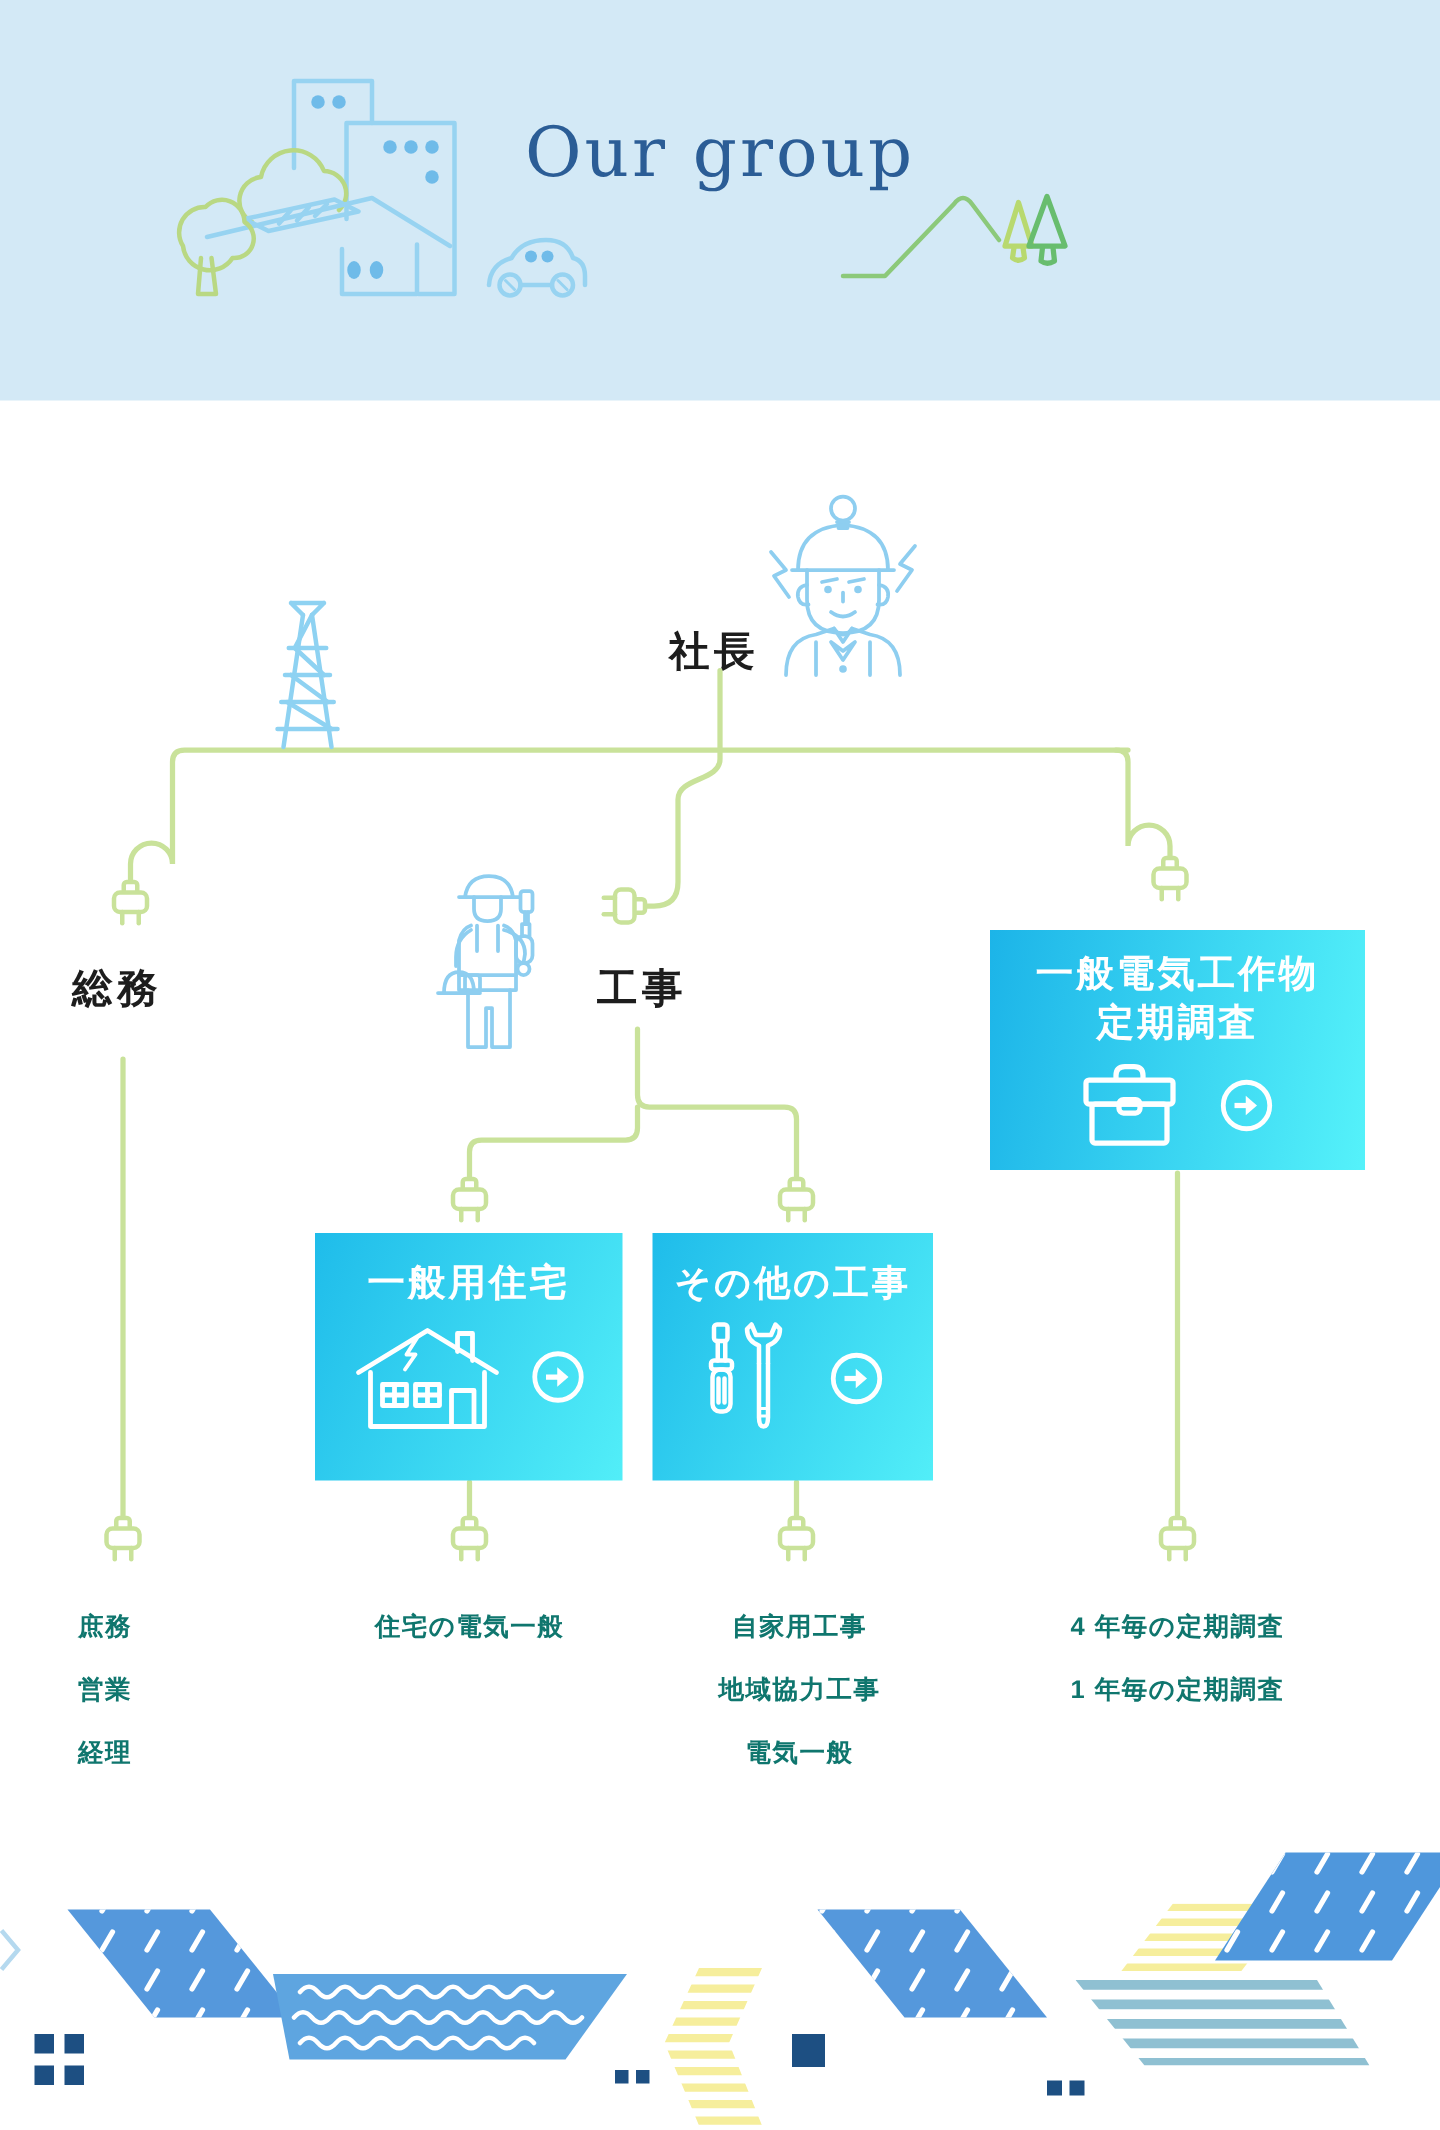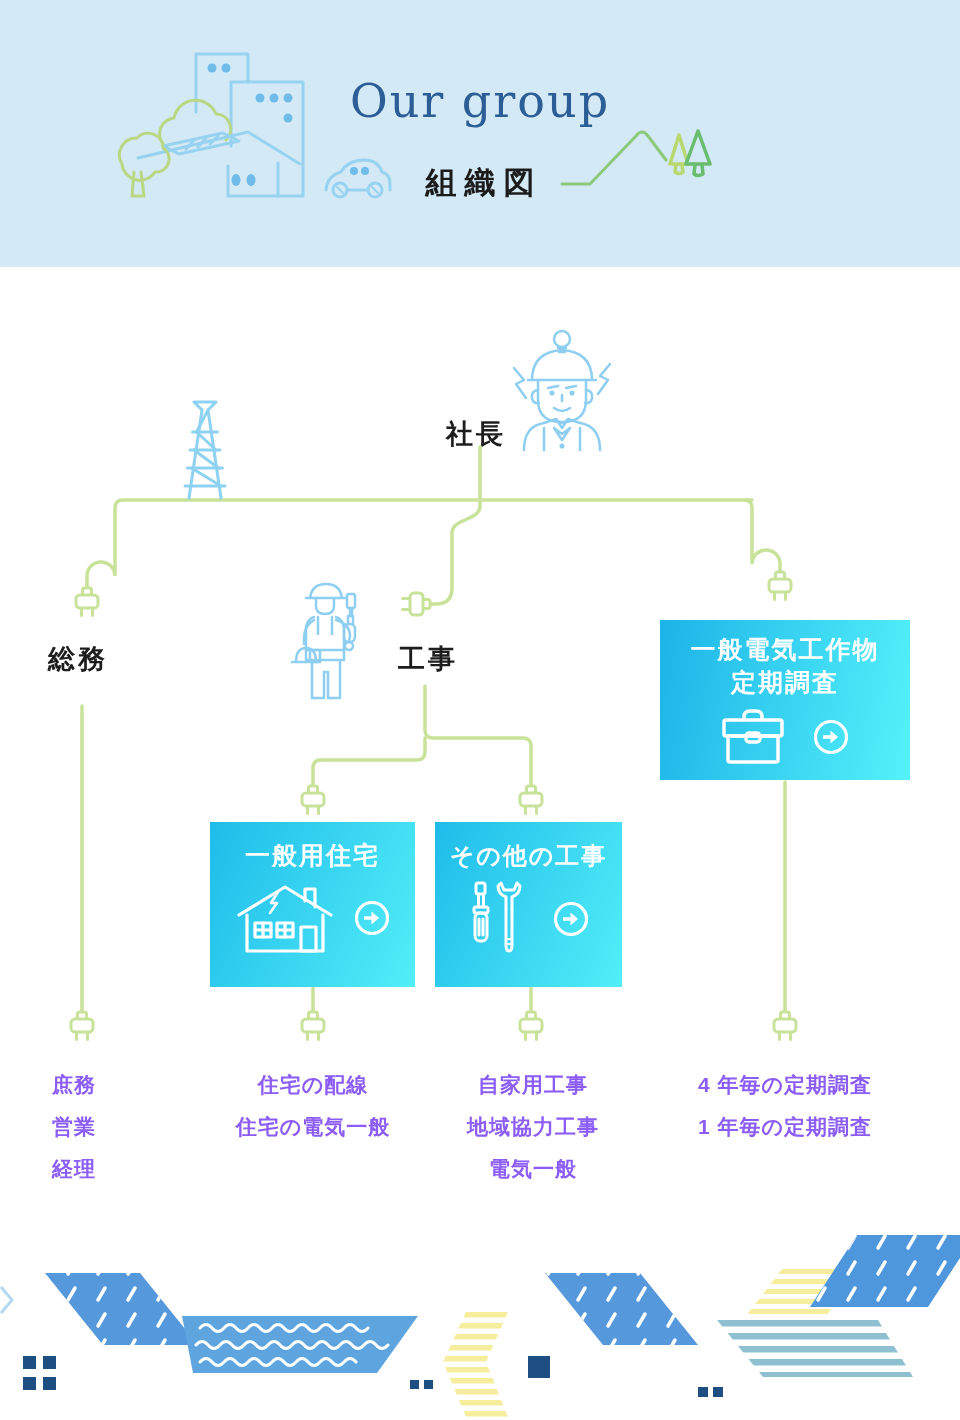--- a/index.html
+++ b/index.html
@@ -21,21 +21,21 @@
   .chart-lines { position:absolute; left:0; top:0; z-index:1; }
   .dept-label { position:absolute; z-index:3; font-size:27px; font-weight:bold; letter-spacing:3px; color:#1d1d1d; white-space:nowrap; }
   .box { position:absolute; z-index:2; color:#fff; text-align:center; cursor:pointer; }
   .box-teiki  { left:660px; top:620px; width:250px; height:160px; background:linear-gradient(100deg,#1cb4e8 0%,#55f2fa 100%); }
   .box-jutaku { left:210px; top:822px; width:205px; height:165px; background:linear-gradient(115deg,#1fbcea 0%,#52eef8 100%); }
   .box-sonota { left:435px; top:822px; width:187px; height:165px; background:linear-gradient(115deg,#1fbcea 0%,#52eef8 100%); }
   .box-title { font-size:25px; font-weight:bold; letter-spacing:2px; line-height:33px; }
   .box-teiki .box-title { padding-top:13px; }
   .box-jutaku .box-title, .box-sonota .box-title { padding-top:17px; }
   .box-icons { display:flex; justify-content:center; align-items:center; gap:26px; margin-top:9px; }
-  .org-list { position:absolute; z-index:1; font-size:21px; font-weight:bold; line-height:42px; letter-spacing:1px; color:#8b5cf6; white-space:nowrap; }
+  .org-list { position:absolute; z-index:1; font-size:17px; font-weight:bold; line-height:42px; letter-spacing:1px; color:#0f766e; white-space:nowrap; }
   .org-list.centered { width:300px; text-align:center; }
   .footer-deco { position:absolute; left:0; top:1230px; z-index:0; }
 </style>
 </head>
 <body>
 
 <div class="page">
 
   <div class="header">
     <svg class="illu" style="left:108px; top:48px;" width="310" height="160" viewBox="0 0 310 160">
@@ -75,21 +75,20 @@
           <circle cx="267" cy="142" r="7"></circle>
         <path d="M 229 139 L 235 145 M 264 139 L 270 145" stroke-width="2"></path>
       </g>
       <g fill="#6fbbe9">
         <circle cx="246" cy="123" r="4"></circle>
           <circle cx="257" cy="123" r="4"></circle>
       </g>
     </svg>
 
     <div class="script-title">Our group</div>
-    <div class="page-title">組織図</div>
 
     <svg class="illu" style="left:558px; top:118px;" width="190" height="80" viewBox="0 0 190 80">
       <path d="M 4 66 H 32 L 78 18 Q 84 10 90 18 L 108 42" fill="none" stroke="#8cc97a" stroke-width="3" stroke-linecap="round" stroke-linejoin="round"></path>
       <g fill="none" stroke="#b8d96f" stroke-width="3.5" stroke-linecap="round" stroke-linejoin="round">
         <path d="M 112 46 L 121 17 L 130 46 Z"></path>
         <path d="M 118 47 L 117 54 Q 121 57 125 54 L 124 47"></path>
       </g>
       <g fill="none" stroke="#68bd6e" stroke-width="3.5" stroke-linecap="round" stroke-linejoin="round">
         <path d="M 128 46 L 140 13 L 152 46 Z"></path>
         <path d="M 137 47 L 136 56 Q 140 59 145 56 L 144 47"></path>
@@ -246,21 +245,20 @@
       </svg>
     </div>
   </div>
 
   <div class="org-list" style="left:52px; top:1064px;">
     <div>庶務</div>
     <div>営業</div>
     <div>経理</div>
   </div>
   <div class="org-list centered" style="left:163px; top:1064px;">
-    <div>住宅の配線</div>
     <div>住宅の電気一般</div>
   </div>
   <div class="org-list centered" style="left:383px; top:1064px;">
     <div>自家用工事</div>
     <div>地域協力工事</div>
     <div>電気一般</div>
   </div>
   <div class="org-list centered" style="left:635px; top:1064px;">
     <div>4 年毎の定期調査</div>
     <div>1 年毎の定期調査</div>

